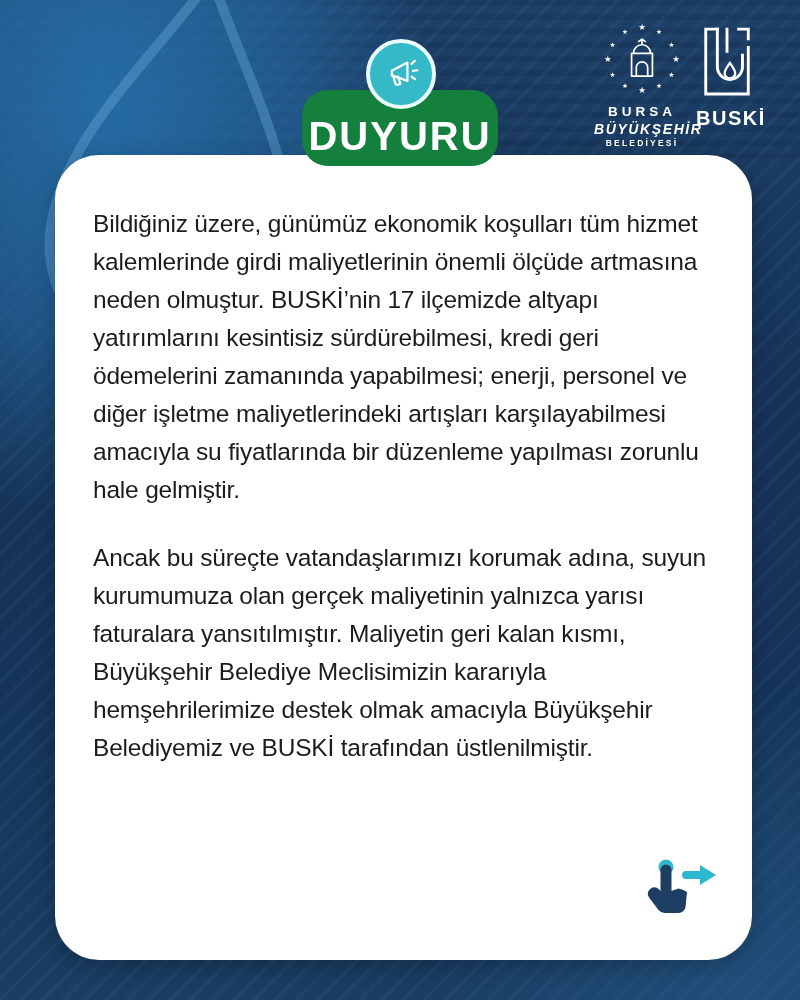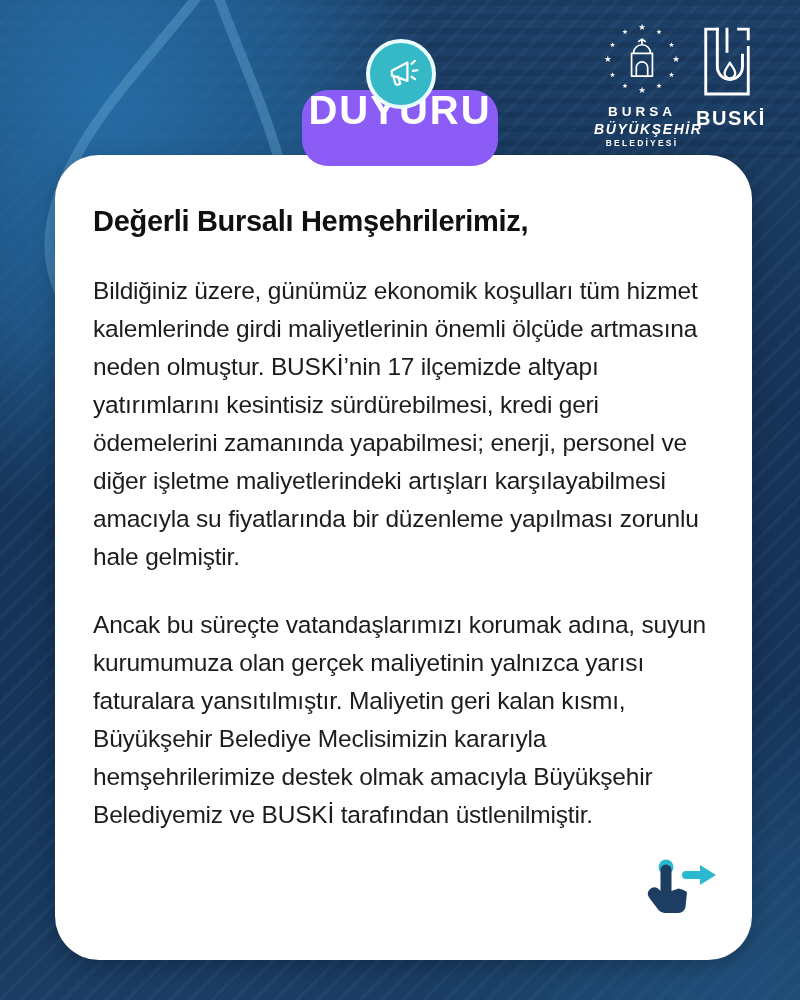--- a/index.html
+++ b/index.html
@@ -31,21 +31,21 @@
 
   
   .mega-circle{
     position:absolute;left:366px;top:39px;width:70px;height:70px;border-radius:50%;
     background:#35b9c7;border:4px solid #eafcfd;box-sizing:border-box;z-index:4;
     display:flex;align-items:center;justify-content:center;
   }
   
   .duyuru-badge{
     position:absolute;left:302px;top:90px;width:196px;height:76px;border-radius:26px;
-    background:#8b5cf6;z-index:3;display:flex;align-items:flex-start;justify-content:center;
+    background:#15803d;z-index:3;display:flex;align-items:flex-end;justify-content:center;
     padding-bottom:10px;box-sizing:border-box;
   }
   .duyuru-badge span{
     color:#ffffff;font-size:40px;font-weight:800;letter-spacing:2px;line-height:1;
   }
 
   
   .bursa-logo{position:absolute;left:594px;top:22px;width:96px;z-index:3;text-align:center;color:#fff;}
   .bursa-logo .lg-line1{font-size:13.5px;font-weight:800;letter-spacing:4px;margin-top:4px;}
   .bursa-logo .lg-line2{font-size:14px;font-weight:800;letter-spacing:1.6px;margin-top:2px;font-style:italic;}
@@ -128,21 +128,20 @@
     <path d="M20 3 V42 a13 13 0 1 0 26 0 V30"></path>
     <path d="M30 3 V26"></path>
     <path d="M20 3 H8 V70 H52 V22"></path>
     <path d="M42 3 h10 v10"></path>
     <path d="M33 38 c-3.5 5 -5.5 7.5 -5.5 10.5 a5.5 5.5 0 0 0 11 0 c0 -3 -2 -5.5 -5.5 -10.5 Z" stroke-width="2.4"></path>
   </svg>
   <div class="lg-label">BUSKİ</div>
 </div>
 
 <div class="card">
-  <h1>Değerli Bursalı Hemşehrilerimiz,</h1>
   <p>Bildiğiniz üzere, günümüz ekonomik koşulları tüm hizmet kalemlerinde girdi maliyetlerinin önemli ölçüde artmasına neden olmuştur. BUSKİ’nin 17 ilçemizde altyapı yatırımlarını kesintisiz sürdürebilmesi, kredi geri ödemelerini zamanında yapabilmesi; enerji, personel ve diğer işletme maliyetlerindeki artışları karşılayabilmesi amacıyla su fiyatlarında bir düzenleme yapılması zorunlu hale gelmiştir.</p>
   <p>Ancak bu süreçte vatandaşlarımızı korumak adına, suyun kurumumuza olan gerçek maliyetinin yalnızca yarısı faturalara yansıtılmıştır. Maliyetin geri kalan kısmı, Büyükşehir Belediye Meclisimizin kararıyla hemşehrilerimize destek olmak amacıyla Büyükşehir Belediyemiz ve BUSKİ tarafından üstlenilmiştir.</p>
 
   <svg class="swipe-icon" viewBox="0 0 84 66" fill="none">
 
     <path d="M48 17 H64" stroke="#2cb9cf" stroke-width="8" stroke-linecap="round"></path>
     <path d="M62 7 L78 17 L62 27 Z" fill="#2cb9cf"></path>
 
     <circle cx="28" cy="9" r="7.5" fill="#2cb9cf"></circle>
 

